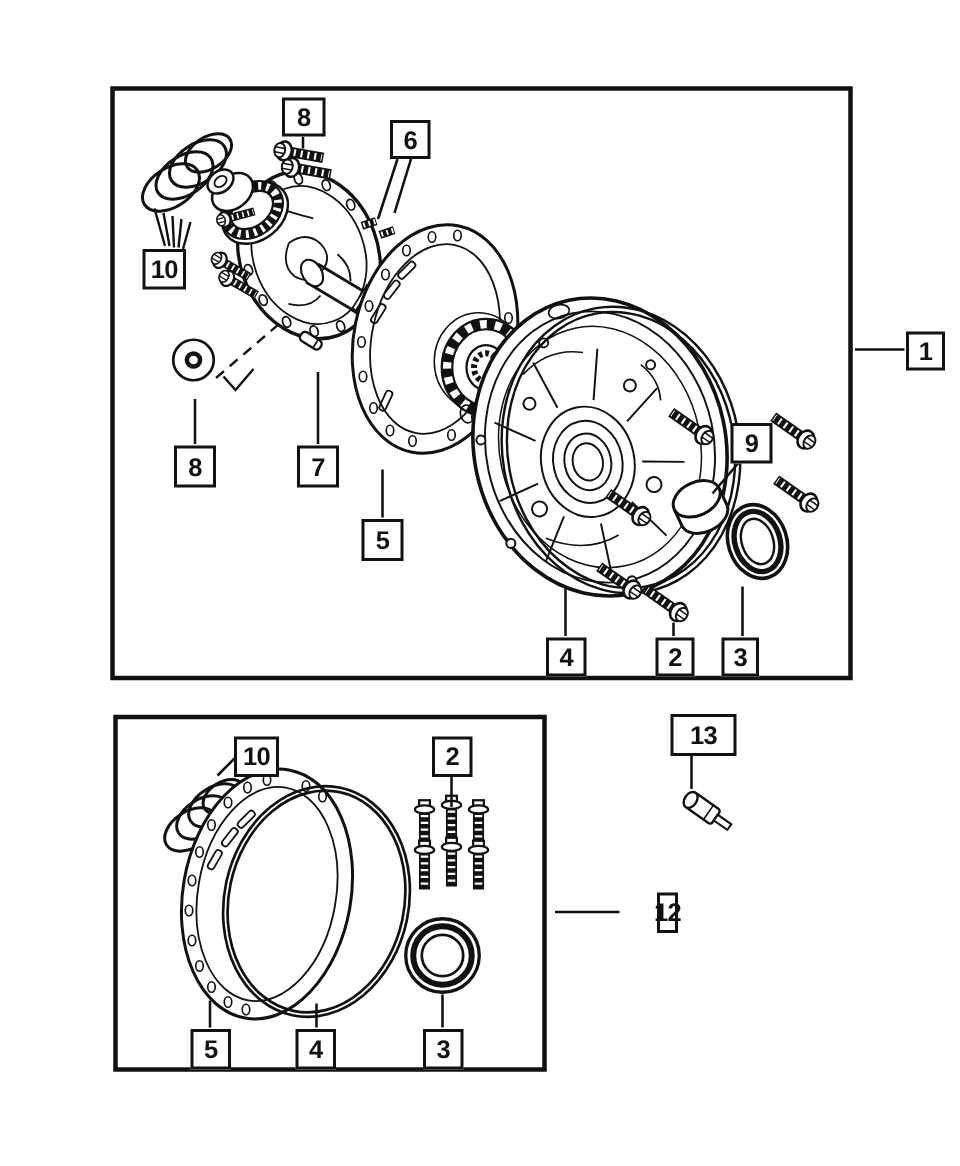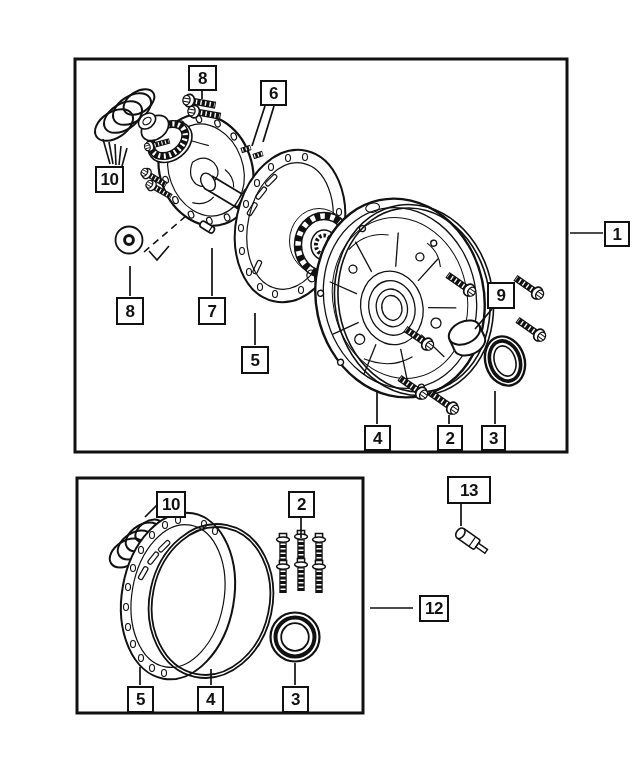--- a/index.html
+++ b/index.html
@@ -333,18 +333,18 @@
 <div class="callout" style="left:198px;top:297px;width:28px;height:28px">7</div>
 <div class="callout" style="left:241px;top:346px;width:28px;height:28px">5</div>
 <div class="callout" style="left:364px;top:425px;width:27px;height:26px">4</div>
 <div class="callout" style="left:437px;top:425px;width:26px;height:26px">2</div>
 <div class="callout" style="left:481px;top:425px;width:25px;height:26px">3</div>
 <div class="callout" style="left:487px;top:282px;width:28px;height:27px">9</div>
 
 <div class="callout" style="left:156px;top:491px;width:30px;height:27px">10</div>
 <div class="callout" style="left:288px;top:491px;width:27px;height:27px">2</div>
 <div class="callout" style="left:447px;top:476px;width:44px;height:28px">13</div>
-<div class="callout" style="left:419px;top:595px;width:30px;height:27px">12</div>
+<div class="callout" style="left:438px;top:595px;width:14px;height:27px">12</div>
 <div class="callout" style="left:127px;top:686px;width:27px;height:27px">5</div>
 <div class="callout" style="left:197px;top:686px;width:27px;height:27px">4</div>
 <div class="callout" style="left:282px;top:686px;width:27px;height:27px">3</div>
 
 </div>
 
 </body></html>

